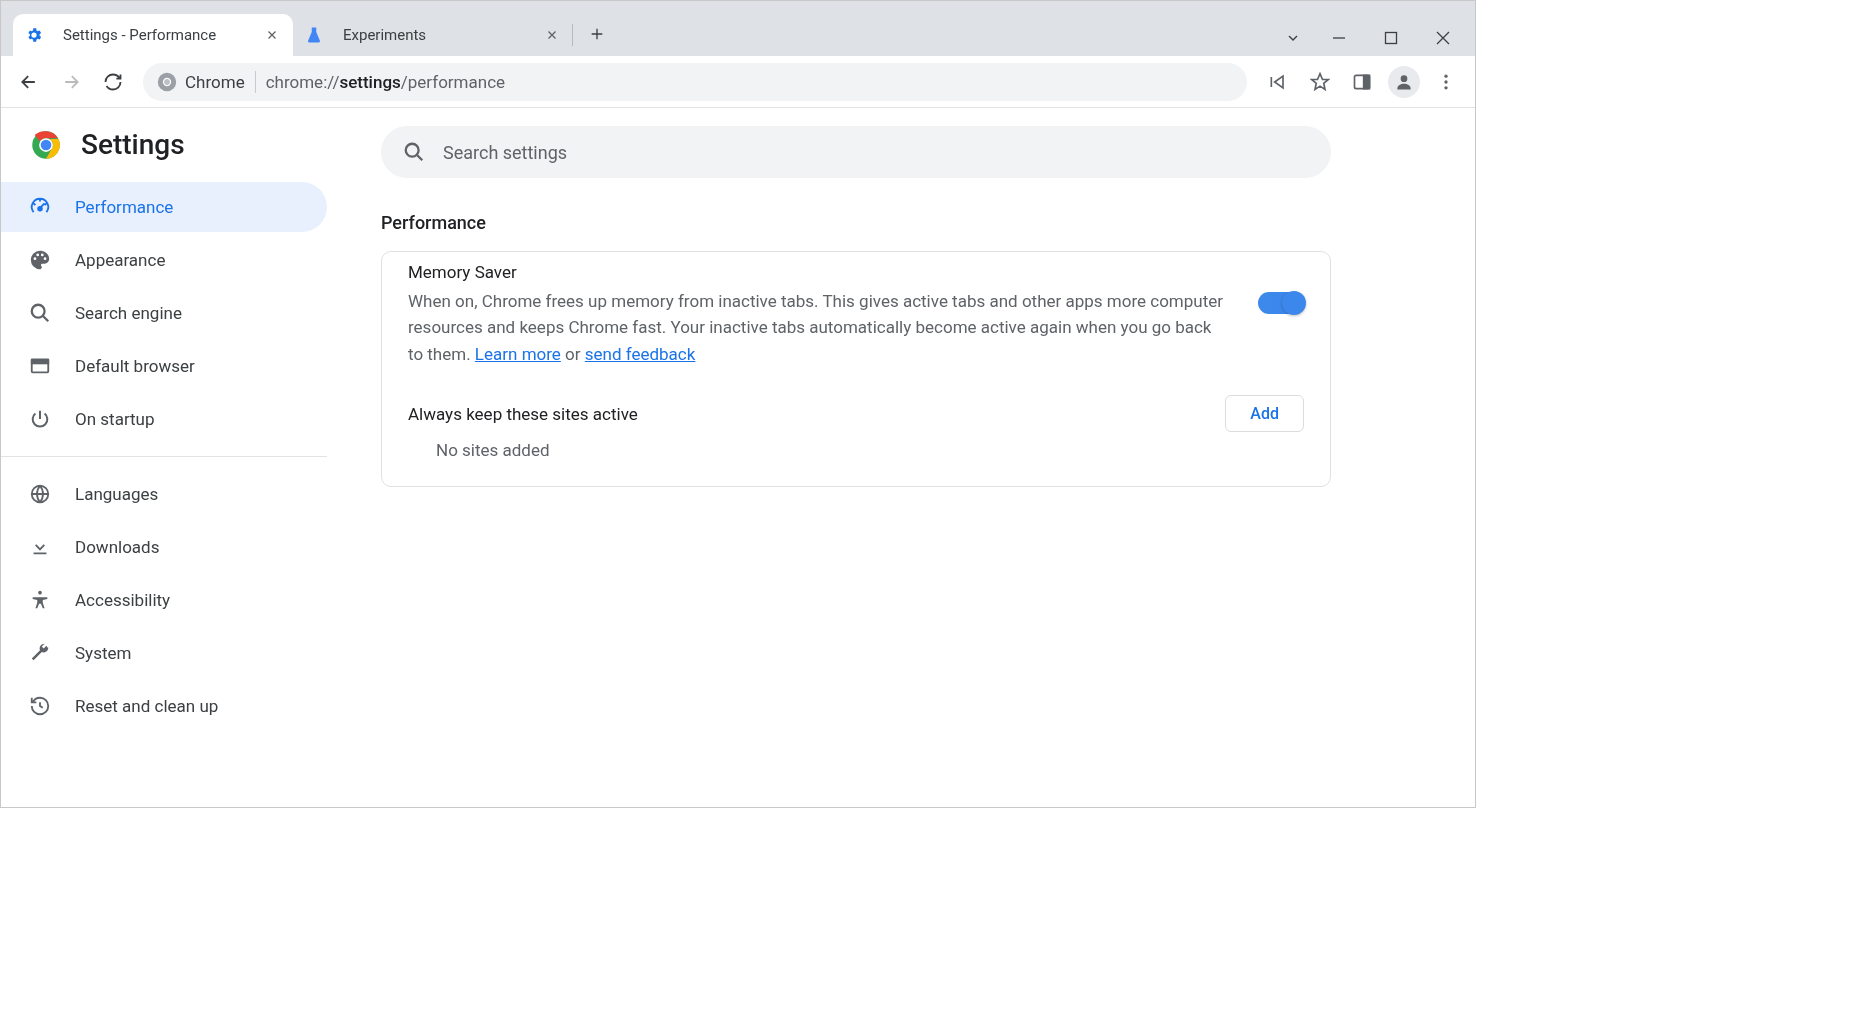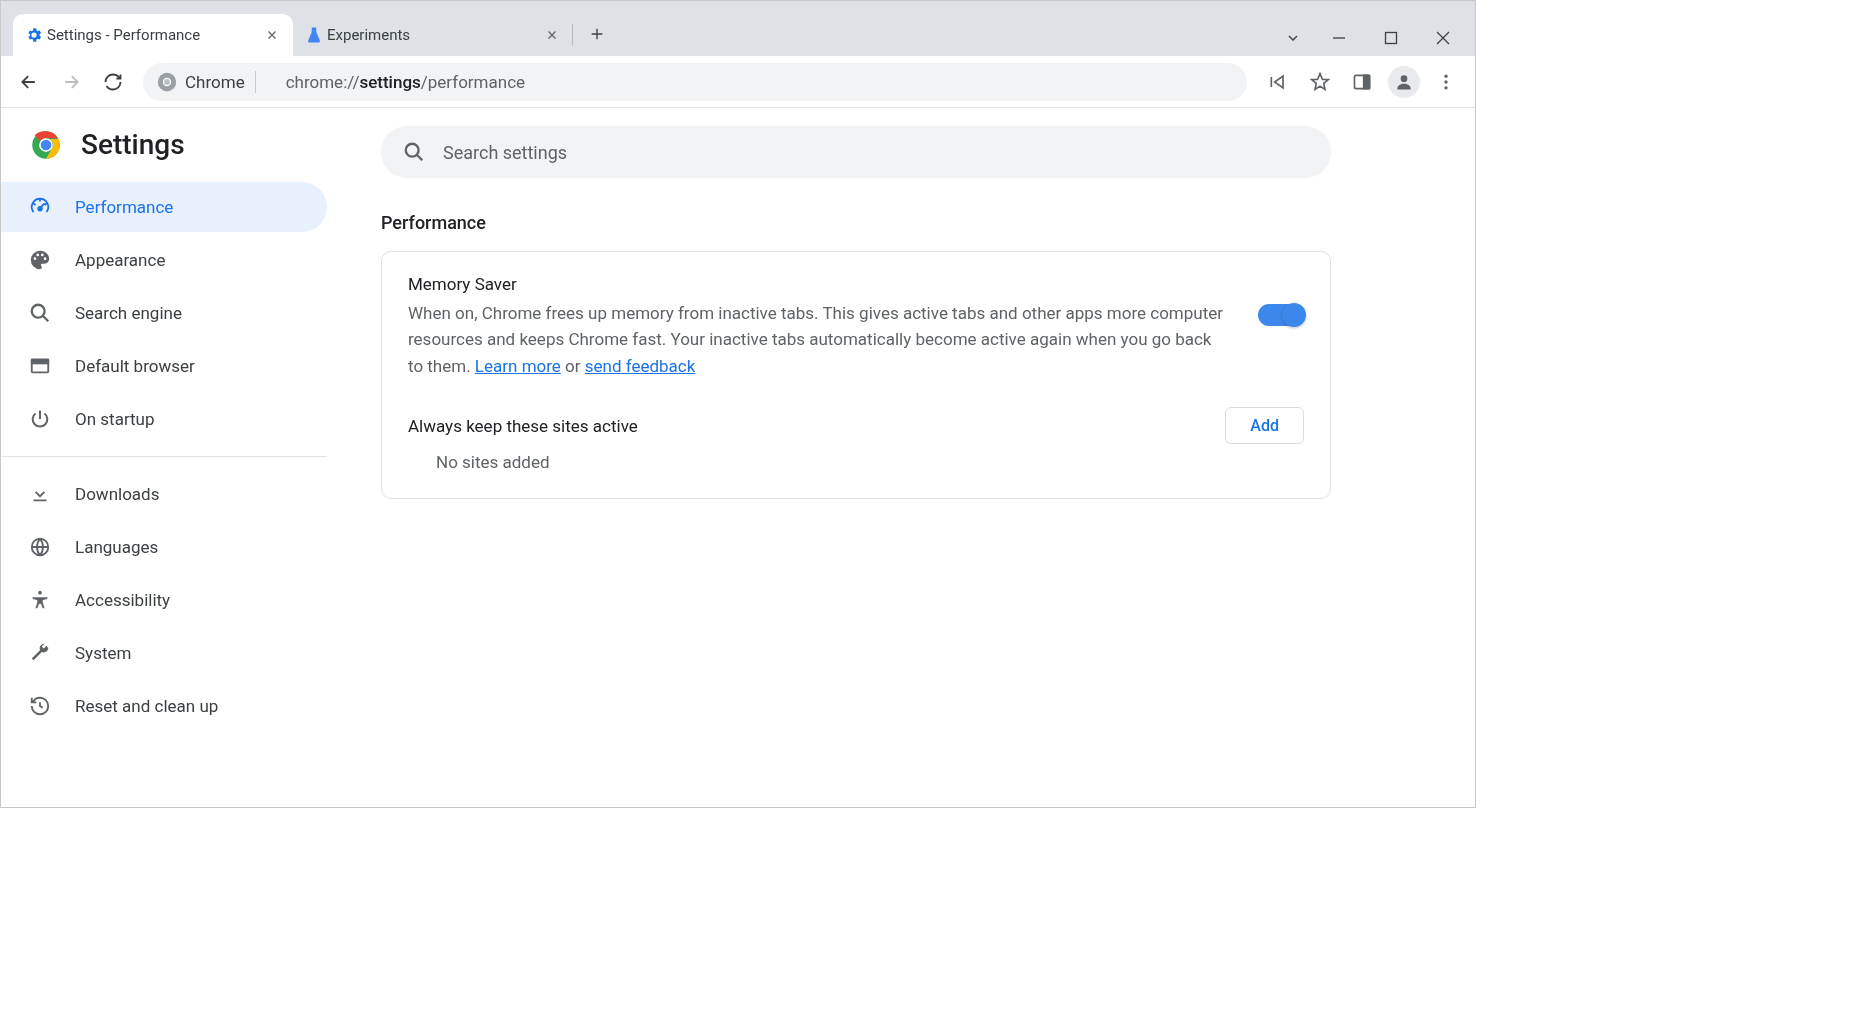--- a/index.html
+++ b/index.html
@@ -1,21 +1,21 @@
 <!DOCTYPE html>
 <html><head>
 <meta charset="utf-8">
 <style>
 * { margin: 0; padding: 0; box-sizing: border-box; font-family: 'Segoe UI', Roboto, Arial, sans-serif; }
 body { background: #fff; width: 1476px; height: 808px; border: 1px solid #c8c8c8; overflow: hidden; }
 
 
 .titlebar { height: 55px; background: #dee1e6; display: flex; align-items: flex-end; position: relative; }
 .tabstrip { display: flex; align-items: flex-end; height: 100%; padding-left: 12px; flex: 1; }
-.tab { display: flex; align-items: center; height: 42px; padding: 0 12px; min-width: 280px; max-width: 320px; border-radius: 10px 10px 0 0; font-size: 15px; color: #3c4043; gap: 4px; position: relative; }
+.tab { display: flex; align-items: center; height: 42px; padding: 0 12px; min-width: 280px; max-width: 320px; border-radius: 10px 10px 0 0; font-size: 15px; color: #3c4043; gap: 20px; position: relative; }
 .tab.active { background: #fff; }
 .tab:not(.active)::after { content: ""; position: absolute; right: 0; top: 10px; bottom: 10px; width: 1px; background: #b7bbc0; }
 .tab .tab-icon { width: 18px; height: 18px; display: flex; align-items: center; justify-content: center; flex-shrink: 0; }
 .tab .tab-title { flex: 1; white-space: nowrap; overflow: hidden; text-overflow: ellipsis; }
 .tab .tab-close { width: 18px; height: 18px; display: flex; align-items: center; justify-content: center; cursor: pointer; }
 .tab .tab-close svg { width: 12px; height: 12px; }
 .newtab { width: 36px; height: 36px; display: flex; align-items: center; justify-content: center; margin-left: 6px; margin-bottom: 4px; border-radius: 50%; cursor: pointer; }
 .newtab svg { width: 16px; height: 16px; }
 
 .window-controls { display: flex; align-items: center; height: 36px; margin-right: 6px; }
@@ -24,21 +24,21 @@
 .tab-search { width: 40px; height: 36px; display: flex; align-items: center; justify-content: center; cursor: pointer; }
 
 
 .toolbar { height: 52px; background: #fff; border-bottom: 1px solid #e1e3e6; display: flex; align-items: center; padding: 0 10px; gap: 6px; }
 .nav-btn { width: 36px; height: 36px; display: flex; align-items: center; justify-content: center; border-radius: 50%; cursor: pointer; }
 .nav-btn.disabled { opacity: 0.35; cursor: default; }
 .nav-btn svg { width: 20px; height: 20px; }
 .omnibox { flex: 1; height: 38px; background: #f1f3f4; border-radius: 19px; display: flex; align-items: center; padding: 0 14px; gap: 10px; font-size: 17px; color: #5f6368; margin: 0 6px; }
 .omnibox .chrome-chip { display: flex; align-items: flex-start; gap: 8px; color: #3c4043; }
 .omnibox .divider { width: 1px; height: 22px; background: #c7c9cc; }
-.omnibox .url-text { color: #5f6368; margin-left: 20px; }
+.omnibox .url-text { color: #5f6368; }
 .omnibox .url-text .bold { color: #202124; font-weight: 500; }
 .toolbar-right { display: flex; align-items: center; gap: 4px; }
 .tool-icon { width: 38px; height: 38px; display: flex; align-items: center; justify-content: center; border-radius: 50%; cursor: pointer; }
 .tool-icon svg { width: 20px; height: 20px; color: #5f6368; }
 .avatar { width: 32px; height: 32px; border-radius: 50%; background: #e8eaed; display: flex; align-items: center; justify-content: center; }
 
 
 .content-area { display: flex; height: calc(100% - 107px); }
 
 
@@ -59,21 +59,21 @@
 
 
 .main { flex: 1; padding: 0 40px; overflow-y: auto; }
 .search-box { margin-top: 18px; height: 52px; background: #f1f3f4; border-radius: 26px; display: flex; align-items: center; padding: 0 22px; gap: 18px; max-width: 950px; }
 .search-box input { border: none; background: transparent; outline: none; font-size: 18px; color: #202124; flex: 1; }
 .search-box input::placeholder { color: #5f6368; }
 .search-box svg { width: 22px; height: 22px; color: #5f6368; }
 
 .section-title { font-size: 18px; color: #202124; margin: 34px 0 18px 0; font-weight: 500; }
 
-.card { border: 1px solid #e0e0e0; border-radius: 10px; max-width: 950px; padding: 22px 26px 26px 26px; }
+.card { border: 1px solid #e0e0e0; border-radius: 10px; max-width: 950px; padding: 10px 26px 26px 26px; }
 .setting-row { display: flex; align-items: flex-start; gap: 30px; }
 .setting-text { flex: 1; }
 .setting-title { font-size: 17px; color: #202124; margin-bottom: 6px; }
 .setting-desc { font-size: 17px; color: #5f6368; line-height: 1.55; }
 .setting-desc a { color: #1a73e8; text-decoration: underline; }
 
 .toggle { width: 46px; height: 22px; background: #1a73e8; border-radius: 11px; position: relative; margin-top: 30px; cursor: pointer; flex-shrink: 0; opacity: 0.85; }
 .toggle::after { content: ""; position: absolute; width: 24px; height: 24px; background: #1a73e8; border-radius: 50%; right: -2px; top: -1px; box-shadow: 0 1px 3px rgba(0,0,0,0.3); }
 
 .subrow { display: flex; align-items: center; justify-content: space-between; margin-top: 28px; }
@@ -267,34 +267,34 @@
         <span class="nav-icon">
             <svg viewBox="0 0 24 24" fill="none" stroke="currentColor" stroke-width="2.2">
               <path d="M12 3v9M7 6a8 8 0 1010 0"></path>
             </svg>
           </span>
         <span>On startup</span>
       </div>
       <div class="nav-sep"></div>
       <div class="nav-item">
         <span class="nav-icon">
-            <svg viewBox="0 0 24 24" fill="currentColor">
-              <path d="M12 3v10l4-4 1.4 1.4L12 16 6.6 10.4 8 9l4 4V3h0zM5 18h14v2H5z"></path>
-            </svg>
-          </span>
-        <span>Downloads</span>
-      </div>
-      <div class="nav-item">
-        <span class="nav-icon">
             <svg viewBox="0 0 24 24" fill="none" stroke="currentColor" stroke-width="2">
               <circle cx="12" cy="12" r="9"></circle>
               <path d="M3 12h18M12 3a14 14 0 010 18M12 3a14 14 0 000 18"></path>
             </svg>
           </span>
         <span>Languages</span>
+      </div>
+      <div class="nav-item">
+        <span class="nav-icon">
+            <svg viewBox="0 0 24 24" fill="currentColor">
+              <path d="M12 3v10l4-4 1.4 1.4L12 16 6.6 10.4 8 9l4 4V3h0zM5 18h14v2H5z"></path>
+            </svg>
+          </span>
+        <span>Downloads</span>
       </div>
       <div class="nav-item">
         <span class="nav-icon">
             <svg viewBox="0 0 24 24" fill="currentColor">
               <circle cx="12" cy="4" r="2"></circle>
               <path d="M4 9h16v2l-5 1v3l2 6h-2l-2-5h-2l-2 5H7l2-6v-3L4 11z"></path>
             </svg>
           </span>
         <span>Accessibility</span>
       </div>

